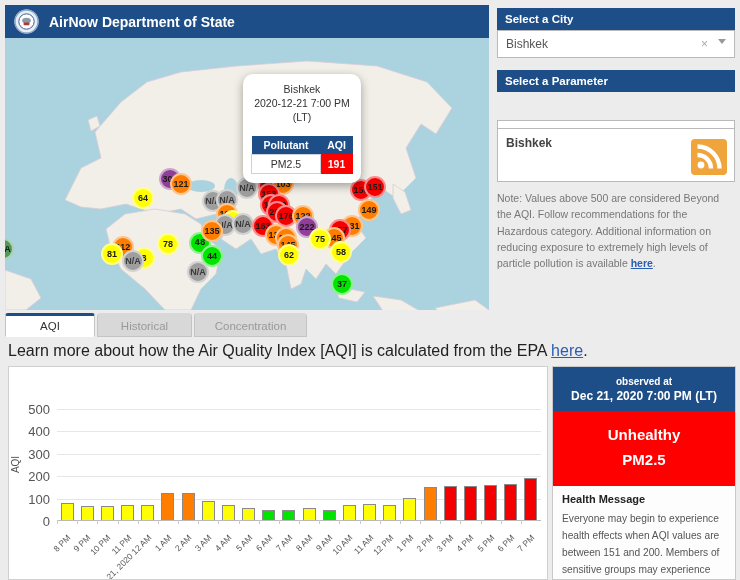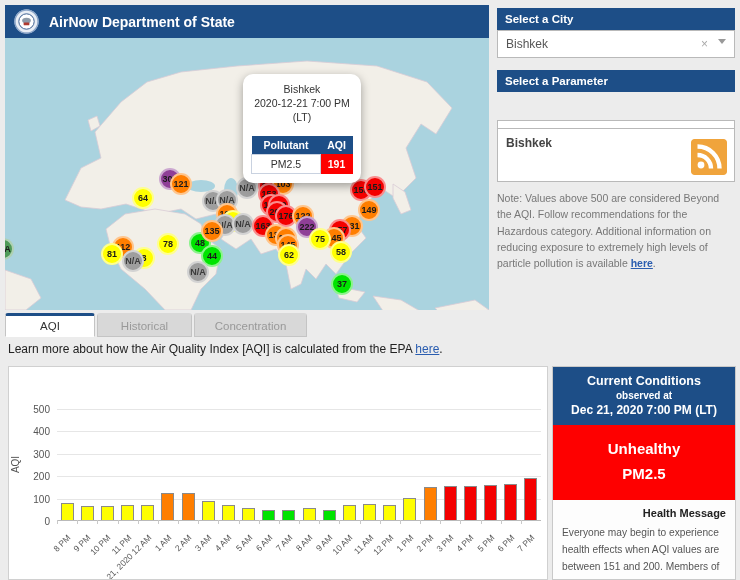--- a/index.html
+++ b/index.html
@@ -46,44 +46,44 @@
   a.lnk { color:#2a5db0; text-decoration:underline; cursor:pointer; }
   #note a.lnk { font-weight:bold; }
 
   
   #tabs { left:5px; top:312px; height:25px; display:flex; align-items:flex-end; }
   .tab { height:24px; text-align:center; font-size:11.5px; line-height:20px; cursor:pointer;
          border:1px solid #c4c4c4; border-radius:3px 3px 0 0; margin-right:2px; }
   .tab.active { width:90px; background:#fff; color:#333; border-top:3px solid #1d4e87; border-bottom:1px solid #fff; }
   .tab.inactive { width:113px; background:#d8d8d8; color:#999; border-top:3px solid #d8d8d8; }
   .tab.inactive.small { width:95px; }
-  #learn { left:8px; top:342px; font-size:12px; color:#222; }
+  #learn { left:8px; top:342px; font-size:16px; color:#222; }
 
   
   #chart-panel { left:8px; top:366px; width:540px; height:214px; background:#fff; border:1px solid #d0d0d0; overflow:hidden; }
   #chart-title { position:absolute; left:0; right:0; top:9px; text-align:center; font-size:13px; color:#555; }
   #ylabel { position:absolute; left:-2px; top:92px; transform:rotate(-90deg); font-size:10px; color:#555; }
   #chart-plot { position:absolute; left:48px; top:42px; width:484px; height:112px; border-bottom:1px solid #b9b9b9; }
   .gridline { position:absolute; left:0; right:0; height:1px; background:#e6e6e6; }
-  .ytick { position:absolute; transform:translate(-100%,-50%); left:-7px; font-size:10px; color:#555;padding-left:28px; }
+  .ytick { position:absolute; transform:translate(-100%,-50%); left:-7px; font-size:13px; color:#555;padding-left:28px; }
   .bar { position:absolute; bottom:0; width:13px; border:1px solid #8a8a8a; border-bottom:none; cursor:pointer; }
   .xtick { position:absolute; bottom:-4px; width:1px; height:4px; background:#c9c9c9; }
   .xlab { position:absolute; width:110px; text-align:right; transform:rotate(-45deg); transform-origin:100% 50%;
           font-size:8.5px; color:#555; }
 
   
   #cc-panel { left:552px; top:366px; width:184px; height:214px; background:#fff; border:1px solid #c9c9c9; overflow:hidden; }
   #cc-head { background:#1d4e87; color:#fff; text-align:center; padding:7px 2px 8px 2px; }
   #cc-head .l1 { font-size:12.5px; font-weight:bold; }
   #cc-head .l2 { font-size:10px; font-weight:bold; margin-top:2px; }
   #cc-head .l3 { font-size:12px; font-weight:bold; margin-top:2px; }
   #cc-aqi { background:#fe0000; color:#fff; text-align:center; font-size:15px; font-weight:bold;
             line-height:1.65; padding:12px 0 13px 0; }
   #cc-health { padding:7px 9px 6px 9px; background:#fdfdfd; }
-  #cc-health .ht { text-align:right; font-size:11px; font-weight:bold; color:#222; margin-bottom:5px; }
+  #cc-health .ht { text-align:left; font-size:11px; font-weight:bold; color:#222; margin-bottom:5px; }
   #cc-health .hb { font-size:10.2px; color:#555; line-height:1.68; }
 </style>
 </head>
 <body>
 
 <div class="abs" id="header">
   <svg id="seal" viewBox="0 0 26 26">
     <circle cx="13" cy="13" r="12.5" fill="#e9eef5"></circle>
     <circle cx="13" cy="13" r="12" fill="none" stroke="#8aa5c8" stroke-width="1.5"></circle>
     <circle cx="13" cy="13" r="8" fill="#fff" stroke="#35598c" stroke-width="1"></circle>
@@ -113,21 +113,21 @@
   <div id="markers-layer">
       <div class="marker" style="left: -13px; top: 200px; background: rgb(79, 154, 87);">N/A</div>
       <div class="marker" style="left: 127px; top: 149px; background: rgb(255, 255, 0);">64</div>
       <div class="marker" style="left: 154px; top: 130px; background: rgb(143, 63, 151);">305</div>
       <div class="marker" style="left: 165px; top: 135px; background: rgb(255, 126, 0);">121</div>
       <div class="marker" style="left: 107px; top: 198px; background: rgb(255, 126, 0);">112</div>
       <div class="marker" style="left: 96px; top: 205px; background: rgb(255, 255, 0);">81</div>
       <div class="marker" style="left: 128px; top: 209px; background: rgb(255, 255, 0);">8</div>
       <div class="marker gray" style="left: 117px; top: 212px; background: rgb(158, 158, 158);">N/A</div>
       <div class="marker" style="left: 152px; top: 195px; background: rgb(255, 255, 0);">78</div>
-      <div class="marker" style="left: 184px; top: 194px; background: rgb(0, 228, 0);">48</div>
+      <div class="marker" style="left: 184px; top: 194px; background: rgb(0, 228, 0); font-family: Liberation Mono, monospace;">48</div>
       <div class="marker" style="left: 196px; top: 207px; background: rgb(0, 228, 0);">44</div>
       <div class="marker gray" style="left: 182px; top: 223px; background: rgb(158, 158, 158);">N/A</div>
       <div class="marker gray" style="left: 197px; top: 152px; background: rgb(158, 158, 158);">N/A</div>
       <div class="marker gray" style="left: 211px; top: 151px; background: rgb(158, 158, 158);">N/A</div>
       <div class="marker gray" style="left: 231px; top: 139px; background: rgb(158, 158, 158);">N/A</div>
       <div class="marker" style="left: 211px; top: 165px; background: rgb(255, 126, 0);">103</div>
       <div class="marker" style="left: 217px; top: 172px; background: rgb(255, 255, 0);">58</div>
       <div class="marker gray" style="left: 209px; top: 176px; background: rgb(158, 158, 158);">N/A</div>
       <div class="marker gray" style="left: 227px; top: 175px; background: rgb(158, 158, 158);">N/A</div>
       <div class="marker" style="left: 196px; top: 182px; background: rgb(255, 126, 0);">135</div>
@@ -300,21 +300,20 @@
       <div class="xtick" style="left: 443.667px;"></div>
       <div class="xlab" style="left: 345.75px; top: 122px;">6 PM</div>
       <div class="bar" style="left: 467.417px; height: 42px; background: rgb(244, 0, 0);"></div>
       <div class="xtick" style="left: 463.833px;"></div>
       <div class="xlab" style="left: 365.917px; top: 122px;">7 PM</div>
     </div>
 </div>
 
 <div class="abs" id="cc-panel">
   <div id="cc-head">
-    <div class="l1">Current Conditions</div>
     <div class="l2">observed at</div>
     <div class="l3">Dec 21, 2020 7:00 PM (LT)</div>
   </div>
   <div id="cc-aqi">
     <div>Unhealthy</div>
     <div>PM2.5</div>
   </div>
   <div id="cc-health">
     <div class="ht">Health Message</div>
     <div class="hb">Everyone may begin to experience health effects when AQI values are between 151 and 200. Members of sensitive groups may experience more serious health effects.</div>

